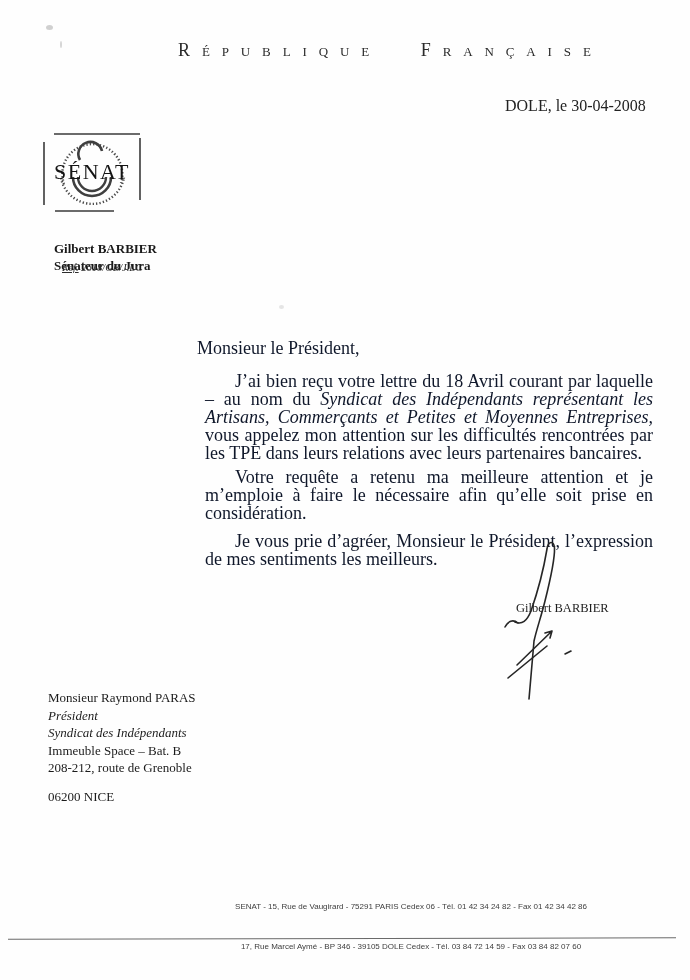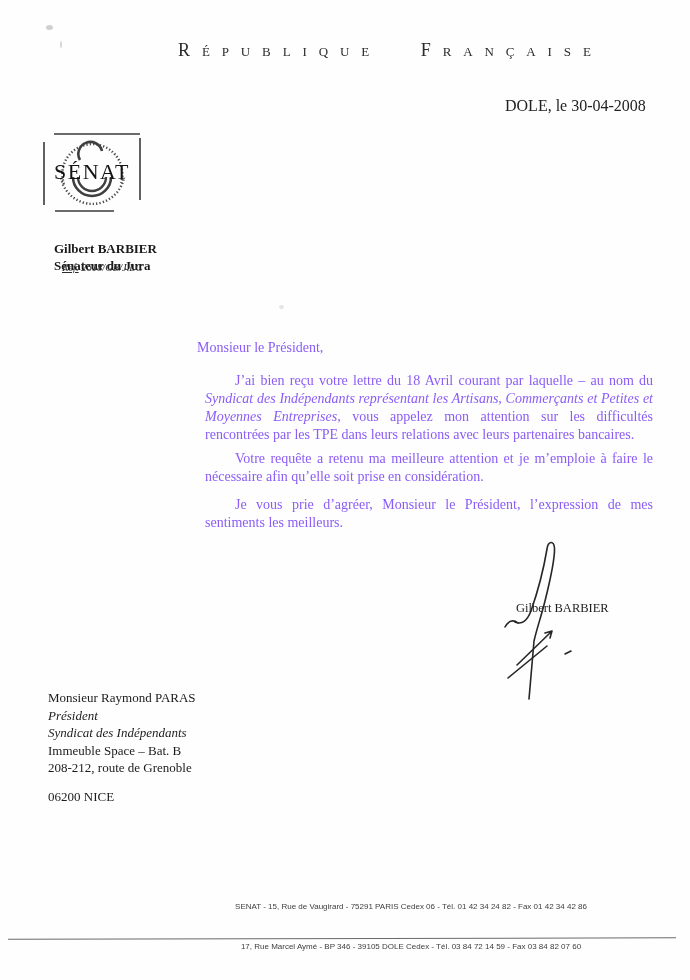--- a/index.html
+++ b/index.html
@@ -14,21 +14,21 @@
     color:#2b2b2b;white-space:nowrap;
   }
   .dateline{position:absolute;left:505px;top:97px;font-size:16px;color:#222;}
   
   .logo-wrap{position:absolute;left:40px;top:128px;width:106px;height:90px;}
   
   .sender{position:absolute;left:54px;top:240px;font-weight:bold;font-size:13px;line-height:17px;color:#1a1a1a;}
   .ref{position:absolute;left:62px;top:262px;font-style:italic;font-size:10.5px;color:#2c2c2c;}
   .ref .lbl{text-decoration:underline;}
   
-  .body-block{position:absolute;left:197px;top:339px;width:456px;font-size:14px;line-height:18px;color:#8b5cf6;}
+  .body-block{position:absolute;left:197px;top:339px;width:456px;font-size:18px;line-height:18px;color:#0f172a;}
   .body-block p{margin:0;text-align:justify;}
   .body-block p.indent{text-indent:30px;margin-left:8px;}
   .p1{margin-top:15px !important;}
   .p2{margin-top:6px !important;}
   .p3{margin-top:10px !important;}
   .it{font-style:italic;}
   
   .sig-name{position:absolute;left:516px;top:601px;font-size:12.5px;color:#1d1d1d;z-index:1;}
   .sig-svg{position:absolute;left:495px;top:533px;z-index:2;}
   

